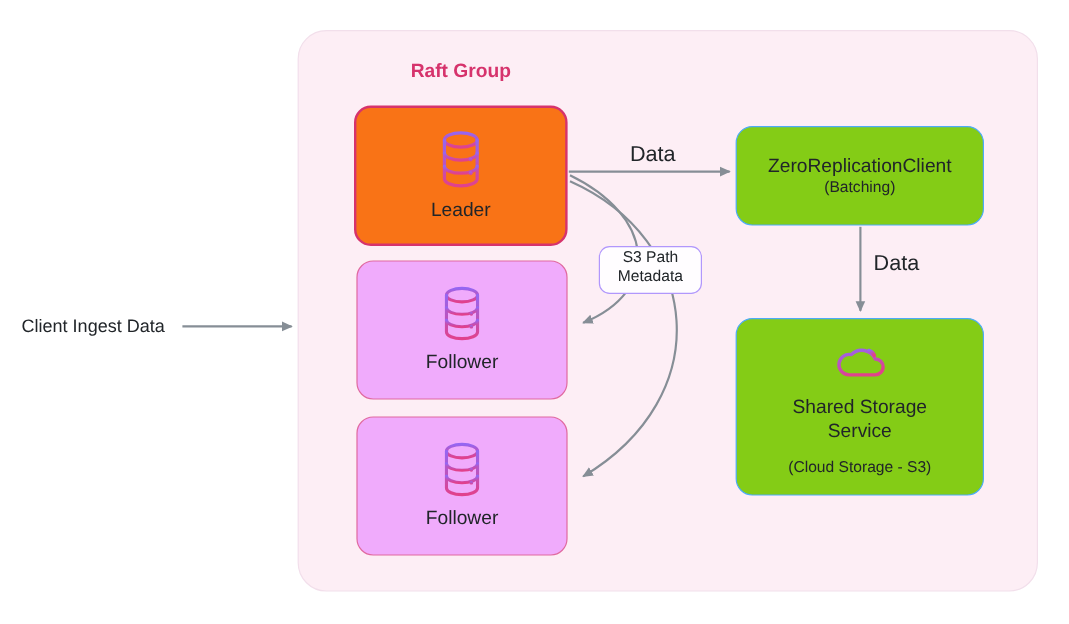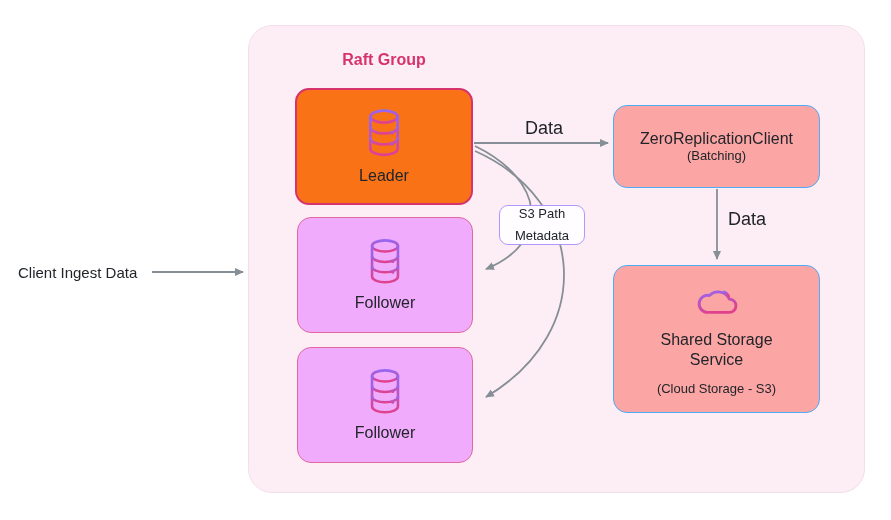--- a/index.html
+++ b/index.html
@@ -29,36 +29,36 @@
   .leader {
     left:295px; top:88px; width:178px; height:117px;
     background:#f97316; border:2.5px solid #d6336c; gap:9px;
   }
   .follower {
     background:#f0abfc; border:1.6px solid #e0699f; gap:9px;
   }
   .follower-1 { left:297px; top:217px; width:176px; height:116px; }
   .follower-2 { left:297px; top:347px; width:176px; height:116px; }
 
-  .blue-node { background:#fca5a5; border:1.6px solid #4dabf7; }
+  .blue-node { background:#84cc16; border:1.6px solid #4dabf7; }
   .zrc { left:613px; top:105px; width:207px; height:83px; }
   .zrc .node-title { font-size:16px; }
   .storage { left:613px; top:265px; width:207px; height:148px; gap:11px; }
   .storage .node-title { font-size:16px; max-width:150px; line-height:1.25; }
 
   
   .client-label { position:absolute; left:18px; top:264px; font-size:15px; z-index:2; }
   .data-label { position:absolute; font-size:18px; color:#212529; z-index:4; }
   .dl-leader { left:514px; top:118px; width:60px; text-align:center; }
   .dl-client { left:728px; top:209px; }
 
   .meta-label {
     position:absolute; left:499px; top:205px; width:86px; height:40px;
     background:#fffdff; border:1.5px solid #b197fc; border-radius:9px;
-    display:flex; flex-direction:column; align-items:center; justify-content:space-between;
+    display:flex; flex-direction:column; align-items:center; justify-content:flex-start;
     font-size:13px; line-height:16px; z-index:5; box-sizing:border-box;
   }
 
   svg.arrows { position:absolute; left:0; top:0; z-index:3; pointer-events:none; }
   .icon-svg { display:block; }
 </style>
 </head>
 <body>
 
 <div class="stage">

